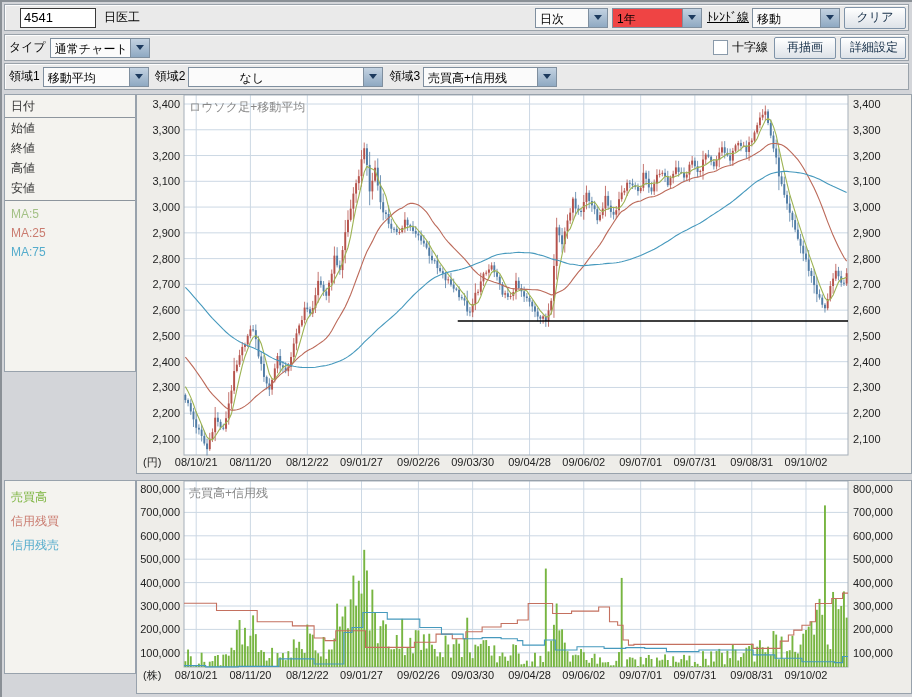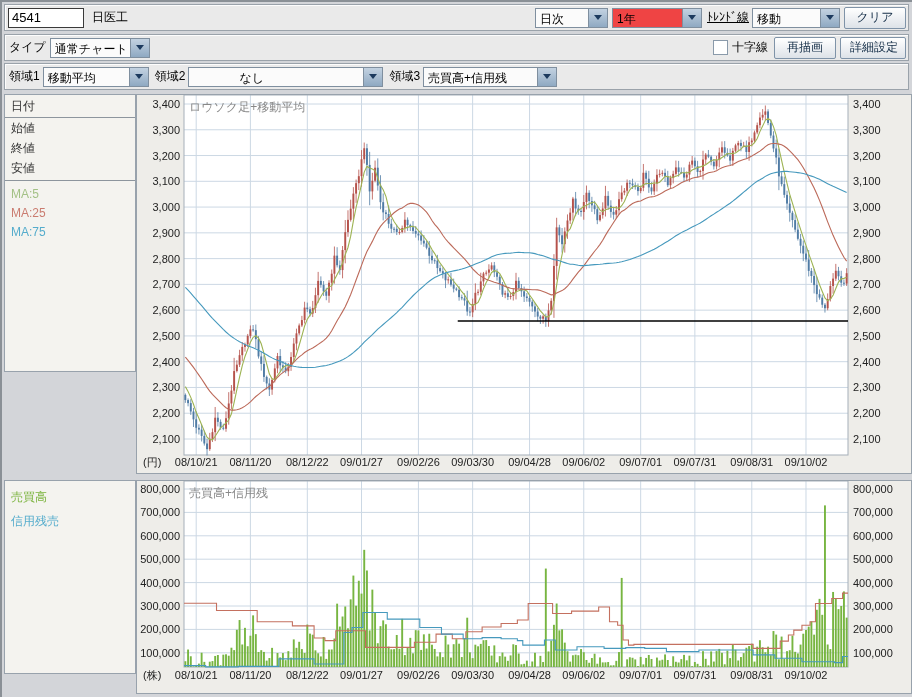--- a/index.html
+++ b/index.html
@@ -40,21 +40,21 @@
   .side-head{padding:3px 6px 2px 6px;border-bottom:1px solid #8d959d;color:#333;}
   .side-item{padding:2px 6px 1px 6px;color:#333;}
   .side-div{border-bottom:1px solid #8d959d;margin:2px 0 3px 0;}
   svg{display:block;}
 </style>
 </head>
 <body>
 
 <div id="window">
 
-  <div class="trow" style="top:2px;">
+  <div class="trow" style="top:2px;padding-left:12px;">
     <input class="code-input" style="margin-left: 3px;" value="4541">
     <span class="lbl" style="margin-left:8px;">日医工</span>
     <span style="margin-left:auto;"></span>
     <div class="dd" style="width:73px;">
       <span class="dd-text">日次</span>
       <span class="dd-btn">
           <span class="tri"></span>
         </span>
     </div>
     <div class="dd selected" style="width:90px;margin-left:4px;">
@@ -109,20 +109,21 @@
       <span class="dd-btn">
           <span class="tri"></span>
         </span>
     </div>
   </div>
 
   <div class="panel" style="left:2px;top:92px;width:132px;height:278px;">
     <div class="side-head">日付</div>
     <div class="side-item">始値</div>
     <div class="side-item">終値</div>
+    <div class="side-item">高値</div>
     <div class="side-item">安値</div>
     <div class="side-div"></div>
     <div class="side-item" style="color:#a3c186;padding-top:3px;">MA:5</div>
     <div class="side-item" style="color:#ca7c70;padding-top:4px;">MA:25</div>
     <div class="side-item" style="color:#55accc;padding-top:4px;">MA:75</div>
   </div>
 
   <div class="chart-wrap" style="left:134px;top:92px;width:774px;height:378px;">
     <svg id="main-chart" width="774" height="378">
         <rect x="0" y="0" width="774" height="378" fill="#eeede9"></rect>
@@ -445,20 +446,21 @@
         <path d="M48.36 291.64L51.07 296.44L53.78 302.36L56.49 309.30L59.20 317.35L61.91 323.26L64.62 329.81L67.33 336.21L70.04 342.17L72.75 344.39L75.46 344.90L78.17 341.27L80.88 336.95L83.59 332.66L86.30 330.64L89.01 327.86L91.72 325.01L94.43 318.76L97.14 307.44L99.85 294.62L102.56 282.01L105.27 270.70L107.98 261.44L110.69 254.40L113.40 247.34L116.11 242.33L118.82 240.78L121.53 243.20L124.24 248.80L126.95 258.31L129.66 268.96L132.37 279.05L135.08 283.72L137.79 284.63L140.50 280.45L143.21 276.83L145.92 272.43L148.63 270.71L151.34 270.38L154.05 270.57L156.76 266.21L159.47 259.37L162.18 250.22L164.89 240.88L167.60 231.01L170.31 224.14L173.02 220.18L175.73 216.68L178.44 211.71L181.16 206.37L183.87 201.50L186.58 197.06L189.29 194.62L192.00 192.13L194.71 190.69L197.42 184.85L200.13 179.62L202.84 174.48L205.55 167.94L208.26 159.64L210.97 152.48L213.68 141.16L216.39 125.86L219.10 112.49L221.81 101.29L224.52 89.17L227.23 77.09L229.94 71.35L232.65 73.00L235.36 73.91L238.07 75.60L240.78 83.06L243.49 90.52L246.20 94.71L248.91 101.37L251.62 112.57L254.33 121.21L257.04 126.54L259.75 130.46L262.46 134.04L265.17 134.91L267.88 133.11L270.59 132.37L273.30 131.43L276.01 131.22L278.72 132.34L281.43 135.49L284.14 138.60L286.85 141.84L289.56 145.20L292.27 149.62L294.98 154.58L297.69 158.58L300.40 163.50L303.11 168.19L305.82 171.70L308.53 175.70L311.24 179.44L313.96 182.77L316.67 186.25L319.38 189.54L322.09 192.92L324.80 196.71L327.51 199.88L330.22 204.45L332.93 208.97L335.64 210.33L338.35 209.23L341.06 207.48L343.77 201.46L346.48 193.69L349.19 187.43L351.90 182.77L354.61 177.48L357.32 175.67L360.03 176.33L362.74 178.59L365.45 183.62L368.16 189.19L370.87 194.11L373.58 197.96L376.29 199.58L379.00 196.81L381.71 195.77L384.42 194.64L387.13 194.74L389.84 195.92L392.55 200.12L395.26 203.79L397.97 207.84L400.68 211.85L403.39 215.99L406.10 218.91L408.81 221.85L411.52 221.63L414.23 218.47L416.94 207.92L419.65 190.12L422.36 172.96L425.07 159.72L427.78 145.85L430.49 136.76L433.20 133.81L435.91 126.47L438.62 119.34L441.33 115.22L444.04 113.51L446.76 111.40L449.47 110.23L452.18 108.72L454.89 107.62L457.60 107.06L460.31 110.70L463.02 115.16L465.73 116.67L468.44 114.79L471.15 114.09L473.86 112.42L476.57 112.33L479.28 112.67L481.99 113.33L484.70 110.70L487.41 106.47L490.12 100.09L492.83 94.76L495.54 91.98L498.25 90.89L500.96 90.95L503.67 91.96L506.38 89.81L509.09 88.49L511.80 88.57L514.51 88.63L517.22 87.79L519.93 88.20L522.64 87.22L525.35 84.30L528.06 81.31L530.77 81.63L533.48 82.28L536.19 82.28L538.90 81.19L541.61 80.29L544.32 77.79L547.03 77.69L549.74 77.83L552.45 77.28L555.16 75.02L557.87 73.72L560.58 72.60L563.29 71.89L566.00 70.87L568.71 69.67L571.42 67.76L574.13 65.71L576.84 64.77L579.56 64.86L582.27 64.43L584.98 62.55L587.69 60.78L590.40 58.60L593.11 58.74L595.82 58.41L598.53 58.03L601.24 56.04L603.95 54.14L606.66 51.18L609.37 51.41L612.08 50.78L614.79 50.31L617.50 47.61L620.21 43.48L622.92 36.60L625.63 31.11L628.34 25.28L631.05 23.39L633.76 25.47L636.47 31.65L639.18 40.19L641.89 53.18L644.60 65.41L647.31 77.27L650.02 88.30L652.73 99.34L655.44 108.07L658.15 117.17L660.86 125.96L663.57 134.39L666.28 142.56L668.99 150.43L671.70 158.68L674.41 166.12L677.12 173.99L679.83 182.11L682.54 189.75L685.25 196.51L687.96 202.96L690.67 205.76L693.38 204.13L696.09 200.33L698.80 193.53L701.51 187.14L704.22 183.87L706.93 183.37L709.64 182.29" stroke="#9db352" stroke-width="1.1" fill="none"></path>
         <path d="M48.36 262.21L51.07 265.40L53.78 268.81L56.49 272.43L59.20 276.27L61.91 280.07L64.62 284.01L67.33 288.15L70.04 292.40L72.75 296.12L75.46 299.47L78.17 302.13L80.88 304.85L83.59 307.68L86.30 310.45L89.01 312.68L91.72 314.21L94.43 315.12L97.14 315.13L99.85 314.78L102.56 313.93L105.27 312.65L107.98 311.14L110.69 309.19L113.40 306.87L116.11 304.07L118.82 301.51L121.53 299.31L124.24 297.09L126.95 295.06L129.66 293.21L132.37 291.36L135.08 288.81L137.79 285.58L140.50 282.27L143.21 279.60L145.92 277.59L148.63 275.57L151.34 273.13L154.05 270.26L156.76 267.27L159.47 264.47L162.18 261.86L164.89 259.82L167.60 257.53L170.31 255.70L173.02 254.36L175.73 252.91L178.44 251.28L181.16 249.34L183.87 247.53L186.58 245.62L189.29 243.19L192.00 239.95L194.71 235.82L197.42 230.71L200.13 225.73L202.84 221.34L205.55 216.61L208.26 211.65L210.97 205.84L213.68 199.48L216.39 192.37L219.10 185.03L221.81 177.80L224.52 170.43L227.23 163.02L229.94 156.60L232.65 151.45L235.36 146.38L238.07 140.72L240.78 135.60L243.49 131.37L246.20 128.05L248.91 125.38L251.62 122.93L254.33 120.43L257.04 117.75L259.75 115.72L262.46 114.05L265.17 112.95L267.88 111.13L270.59 109.33L273.30 108.42L276.01 108.37L278.72 108.92L281.43 109.99L284.14 111.87L286.85 114.29L289.56 117.15L292.27 121.01L294.98 125.49L297.69 129.32L300.40 132.39L303.11 136.00L305.82 140.23L308.53 144.02L311.24 147.10L313.96 150.00L316.67 152.98L319.38 155.62L322.09 158.36L324.80 161.14L327.51 163.88L330.22 167.06L332.93 170.44L335.64 173.80L338.35 176.51L341.06 179.09L343.77 181.11L346.48 182.70L349.19 184.19L351.90 185.34L354.61 186.22L357.32 187.21L360.03 188.04L362.74 188.99L365.45 190.35L368.16 191.36L370.87 192.39L373.58 193.30L376.29 193.77L379.00 193.83L381.71 193.96L384.42 194.07L387.13 194.34L389.84 194.37L392.55 194.51L395.26 194.74L397.97 194.74L400.68 194.91L403.39 195.50L406.10 196.45L408.81 197.62L411.52 198.78L414.23 199.87L416.94 199.60L419.65 197.92L422.36 196.71L425.07 195.59L427.78 193.77L430.49 191.24L433.20 187.95L435.91 184.17L438.62 180.63L441.33 177.22L444.04 174.02L446.76 170.87L449.47 167.06L452.18 163.45L454.89 159.80L457.60 156.25L460.31 152.99L463.02 149.33L465.73 145.22L468.44 140.39L471.15 135.87L473.86 131.69L476.57 127.43L479.28 123.42L481.99 119.36L484.70 116.42L487.41 114.96L490.12 112.86L492.83 110.43L495.54 108.59L498.25 107.25L500.96 106.39L503.67 105.96L506.38 104.53L509.09 103.24L511.80 102.26L514.51 101.83L517.22 101.47L519.93 100.42L522.64 99.16L525.35 97.71L528.06 95.96L530.77 94.76L533.48 93.54L536.19 92.66L538.90 91.13L541.61 89.53L544.32 87.85L547.03 86.55L549.74 85.56L552.45 84.44L555.16 83.24L557.87 82.58L560.58 82.12L563.29 81.54L566.00 80.44L568.71 78.98L571.42 77.74L574.13 77.30L576.84 76.80L579.56 75.70L582.27 74.14L584.98 72.69L587.69 71.81L590.40 71.08L593.11 70.59L595.82 69.56L598.53 67.97L601.24 66.56L603.95 65.45L606.66 64.58L609.37 63.79L612.08 62.57L614.79 61.09L617.50 59.40L620.21 57.82L622.92 56.10L625.63 54.04L628.34 51.62L631.05 49.70L633.76 48.74L636.47 48.50L639.18 48.53L641.89 49.12L644.60 49.83L647.31 51.23L650.02 53.27L652.73 55.89L655.44 58.58L658.15 61.55L660.86 64.67L663.57 68.47L666.28 72.79L668.99 77.45L671.70 82.45L674.41 87.66L677.12 92.98L679.83 99.06L682.54 105.34L685.25 112.23L687.96 119.56L690.67 126.82L693.38 133.67L696.09 140.35L698.80 146.26L701.51 151.89L704.22 157.26L706.93 162.30L709.64 166.17" stroke="#bc6a5a" stroke-width="1.1" fill="none"></path>
         <path d="M48.36 192.30L51.07 195.22L53.78 198.22L56.49 201.28L59.20 204.42L61.91 207.54L64.62 210.71L67.33 213.95L70.04 217.22L72.75 220.32L75.46 223.29L78.17 226.04L80.88 228.80L83.59 231.60L86.30 234.38L89.01 236.98L91.72 239.35L94.43 241.51L97.14 243.37L99.85 245.11L102.56 246.69L105.27 248.12L107.98 249.47L110.69 250.68L113.40 251.76L116.11 252.82L118.82 253.96L121.53 255.29L124.24 256.68L126.95 258.21L129.66 259.79L132.37 261.42L135.08 262.88L137.79 264.15L140.50 265.21L143.21 266.37L145.92 267.51L148.63 268.67L151.34 269.73L154.05 270.63L156.76 271.30L159.47 271.81L162.18 272.17L164.89 272.42L167.60 272.47L170.31 272.51L173.02 272.56L175.73 272.50L178.44 272.24L181.16 271.75L183.87 271.27L186.58 270.84L189.29 270.44L192.00 269.82L194.71 269.05L197.42 268.00L200.13 267.04L202.84 266.10L205.55 264.86L208.26 263.35L210.97 261.64L213.68 259.73L216.39 257.59L219.10 255.28L221.81 252.83L224.52 250.13L227.23 247.23L229.94 244.53L232.65 242.13L235.36 239.56L238.07 236.78L240.78 234.20L243.49 231.81L246.20 229.51L248.91 227.20L251.62 224.84L254.33 222.52L257.04 220.08L259.75 217.59L262.46 214.97L265.17 212.29L267.88 209.41L270.59 206.49L273.30 203.54L276.01 200.76L278.72 198.12L281.43 195.69L284.14 193.27L286.85 190.82L289.56 188.40L292.27 186.24L294.98 184.33L297.69 182.59L300.40 181.22L303.11 179.97L305.82 178.88L308.53 177.99L311.24 177.13L313.96 176.44L316.67 175.90L319.38 175.36L322.09 174.80L324.80 174.03L327.51 173.18L330.22 172.31L332.93 171.36L335.64 170.22L338.35 169.06L341.06 168.04L343.77 167.04L346.48 165.82L349.19 164.55L351.90 163.20L354.61 161.85L357.32 160.72L360.03 159.83L362.74 159.17L365.45 158.76L368.16 158.40L370.87 158.26L373.58 158.08L376.29 157.80L379.00 157.43L381.71 157.34L384.42 157.48L387.13 157.63L389.84 157.72L392.55 157.80L395.26 158.11L397.97 158.62L400.68 159.43L403.39 160.14L406.10 160.76L408.81 161.71L411.52 162.75L414.23 163.83L416.94 164.60L419.65 165.05L422.36 165.74L425.07 166.65L427.78 167.61L430.49 168.57L433.20 169.21L435.91 169.31L438.62 169.68L441.33 170.25L444.04 170.60L446.76 170.60L449.47 170.34L452.18 170.17L454.89 169.92L457.60 169.66L460.31 169.55L463.02 169.32L465.73 169.01L468.44 168.58L471.15 168.39L473.86 168.21L476.57 168.05L479.28 167.77L481.99 167.31L484.70 166.74L487.41 166.07L490.12 165.26L492.83 164.41L495.54 163.47L498.25 162.49L500.96 161.57L503.67 160.49L506.38 159.18L509.09 157.92L511.80 156.68L514.51 155.51L517.22 154.16L519.93 152.65L522.64 151.10L525.35 149.44L528.06 147.82L530.77 146.28L533.48 144.50L536.19 142.65L538.90 140.83L541.61 139.22L544.32 137.63L547.03 136.25L549.74 134.93L552.45 133.49L555.16 132.04L557.87 130.72L560.58 129.38L563.29 127.97L566.00 126.31L568.71 124.44L571.42 122.62L574.13 120.82L576.84 119.09L579.56 117.33L582.27 115.62L584.98 113.74L587.69 111.89L590.40 110.01L593.11 108.18L595.82 106.17L598.53 104.02L601.24 101.77L603.95 99.50L606.66 97.19L609.37 95.00L612.08 92.62L614.79 90.35L617.50 88.11L620.21 86.23L622.92 84.77L625.63 83.16L628.34 81.39L631.05 79.94L633.76 78.81L636.47 77.96L639.18 77.41L641.89 76.98L644.60 76.62L647.31 76.40L650.02 76.42L652.73 76.68L655.44 76.94L658.15 77.26L660.86 77.66L663.57 78.00L666.28 78.51L668.99 79.19L671.70 80.19L674.41 81.12L677.12 82.10L679.83 83.16L682.54 84.33L685.25 85.73L687.96 87.28L690.67 88.72L693.38 90.10L696.09 91.36L698.80 92.50L701.51 93.69L704.22 94.91L706.93 96.19L709.64 97.53" stroke="#4699bd" stroke-width="1.1" fill="none"></path>
         <line x1="320.73061224489794" y1="225.97692307692304" x2="711" y2="225.97692307692304" stroke="#000000" stroke-width="1.3"></line>
         <text x="52" y="16" font-size="12" fill="#888888">ロウソク足+移動平均</text>
       </svg>
   </div>
 
   <div class="panel" style="left:2px;top:478px;width:132px;height:194px;">
     <div class="side-item" style="color:#7cb43f;padding-top:8px;">売買高</div>
+    <div class="side-item" style="color:#ca7c70;padding-top:6px;">信用残買</div>
     <div class="side-item" style="color:#55accc;padding-top:6px;">信用残売</div>
   </div>
 
   <div class="chart-wrap" style="left:134px;top:478px;width:774px;height:212px;">
     <svg id="vol-chart" width="774" height="212">
         <rect x="0" y="0" width="774" height="212" fill="#eeede9"></rect>
         <rect x="47" y="0" width="664" height="186" fill="#ffffff"></rect>
         <line x1="47" y1="171.8" x2="711" y2="171.8" stroke="#ccd8e4" stroke-width="1"></line>
         <text x="43" y="175.8" font-size="11" text-anchor="end" fill="#222222">100,000</text>
         <text x="716" y="175.8" font-size="11" fill="#222222">100,000</text>

